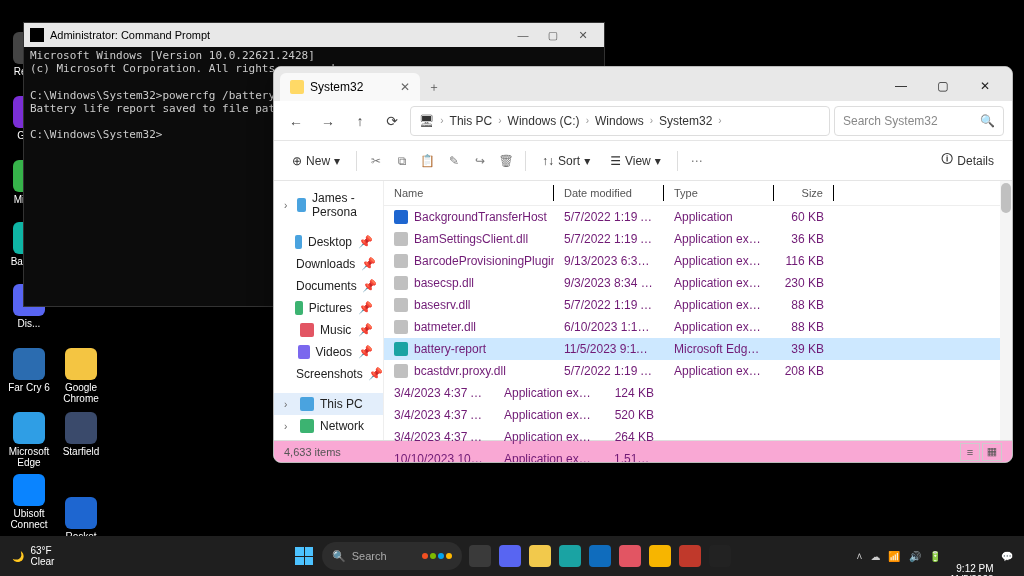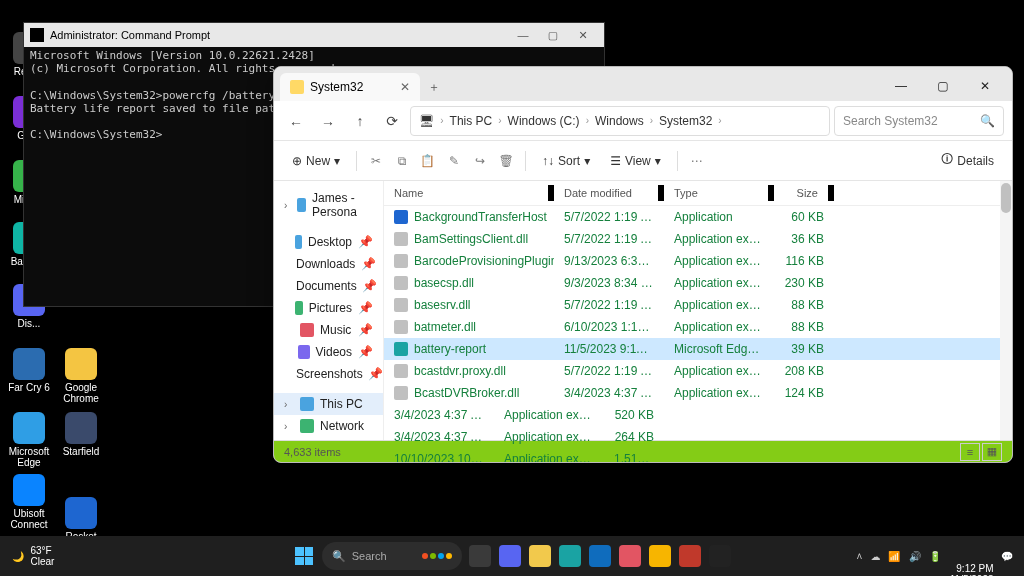--- a/index.html
+++ b/index.html
@@ -42,31 +42,31 @@
 
 .exp-body { flex:1; display:flex; background:#fff; min-height:0; }
 .side { width:110px; border-right:1px solid #eee; padding:6px 0; overflow:hidden; }
 .side-item { display:flex; align-items:center; gap:6px; padding:4px 10px; font-size:12px; color:#222; cursor:pointer; }
 .side-item.sel { background:#e3eefb; }
 .side-item .sic { width:14px; height:14px; border-radius:2px; }
 .chev { color:#666; width:10px; font-size:10px; }
 
 .filelist { flex:1; display:flex; flex-direction:column; position:relative; }
 .fhead { display:flex; border-bottom:1px solid #eee; padding:4px 0; font-size:11px; color:#555; }
-.fhead .c { padding:2px 10px; border-right:6px solid #000000; }
+.fhead .c { padding:2px 10px; border-right:1px solid #000000; }
 .c1 { width:170px; } .c2 { width:110px; } .c3 { width:110px; } .c4 { width:60px; text-align:right; }
-.frow { display:flex; padding:3px 0; font-size:12px; color:#15803d; align-items:center; cursor:pointer; }
+.frow { display:flex; padding:3px 0; font-size:12px; color:#701a75; align-items:center; cursor:pointer; }
 .frow.sel { background:#cde8ff; }
 .frow .c { padding:1px 10px; overflow:hidden; white-space:nowrap; text-overflow:ellipsis; }
 .frow .c1 { display:flex; align-items:center; gap:6px; }
 .fi { width:14px; height:14px; border-radius:2px; flex-shrink:0; }
 .scrollb { position:absolute; right:0; top:0; width:12px; height:100%; background:#f4f4f4; }
 .thumb { position:absolute; right:1px; top:2px; width:10px; height:30px; background:#c0c0c0; border-radius:5px; }
 
-.status { height:22px; border-top:1px solid #ddd; display:flex; align-items:center; padding:0 10px; font-size:11px; color:#555; background:#84cc16; }
+.status { height:22px; border-top:1px solid #ddd; display:flex; align-items:center; padding:0 10px; font-size:11px; color:#555; background:#f9a8d4; }
 .status .sp { flex:1; }
 .vbtn { width:20px; height:18px; border:1px solid #ccc; margin-left:2px; display:flex; align-items:center; justify-content:center; }
 
 
 .taskbar { position:absolute; left:0; bottom:0; width:1024px; height:40px; background:#1f1f1f; display:flex; align-items:center; color:#fff; }
 .weather { display:flex; align-items:center; gap:6px; padding:0 12px; font-size:10px; }
 .tcenter { position:absolute; left:50%; transform:translateX(-50%); display:flex; align-items:center; gap:4px; }
 .startb { width:28px; height:28px; display:flex; align-items:center; justify-content:center; cursor:pointer; }
 .win-logo { width:18px; height:18px; display:grid; grid-template:1fr 1fr/1fr 1fr; gap:1px; }
 .win-logo div { background:#4cc2ff; }
@@ -340,24 +340,20 @@
           <div class="frow">
             <div class="c c1">
               <div class="fi" style="background:#c0c0c0"></div>
               <span>bcastdvr.proxy.dll</span>
             </div>
             <div class="c c2">5/7/2022 1:19 AM</div>
             <div class="c c3">Application extens...</div>
             <div class="c c4">208 KB</div>
           </div>
           <div class="frow">
-            <div class="c c1">
-              <div class="fi" style="background:#c0c0c0"></div>
-              <span>BcastDVRBroker.dll</span>
-            </div>
             <div class="c c2">3/4/2023 4:37 AM</div>
             <div class="c c3">Application extens...</div>
             <div class="c c4">124 KB</div>
           </div>
           <div class="frow">
             <div class="c c2">3/4/2023 4:37 AM</div>
             <div class="c c3">Application extens...</div>
             <div class="c c4">520 KB</div>
           </div>
           <div class="frow">

